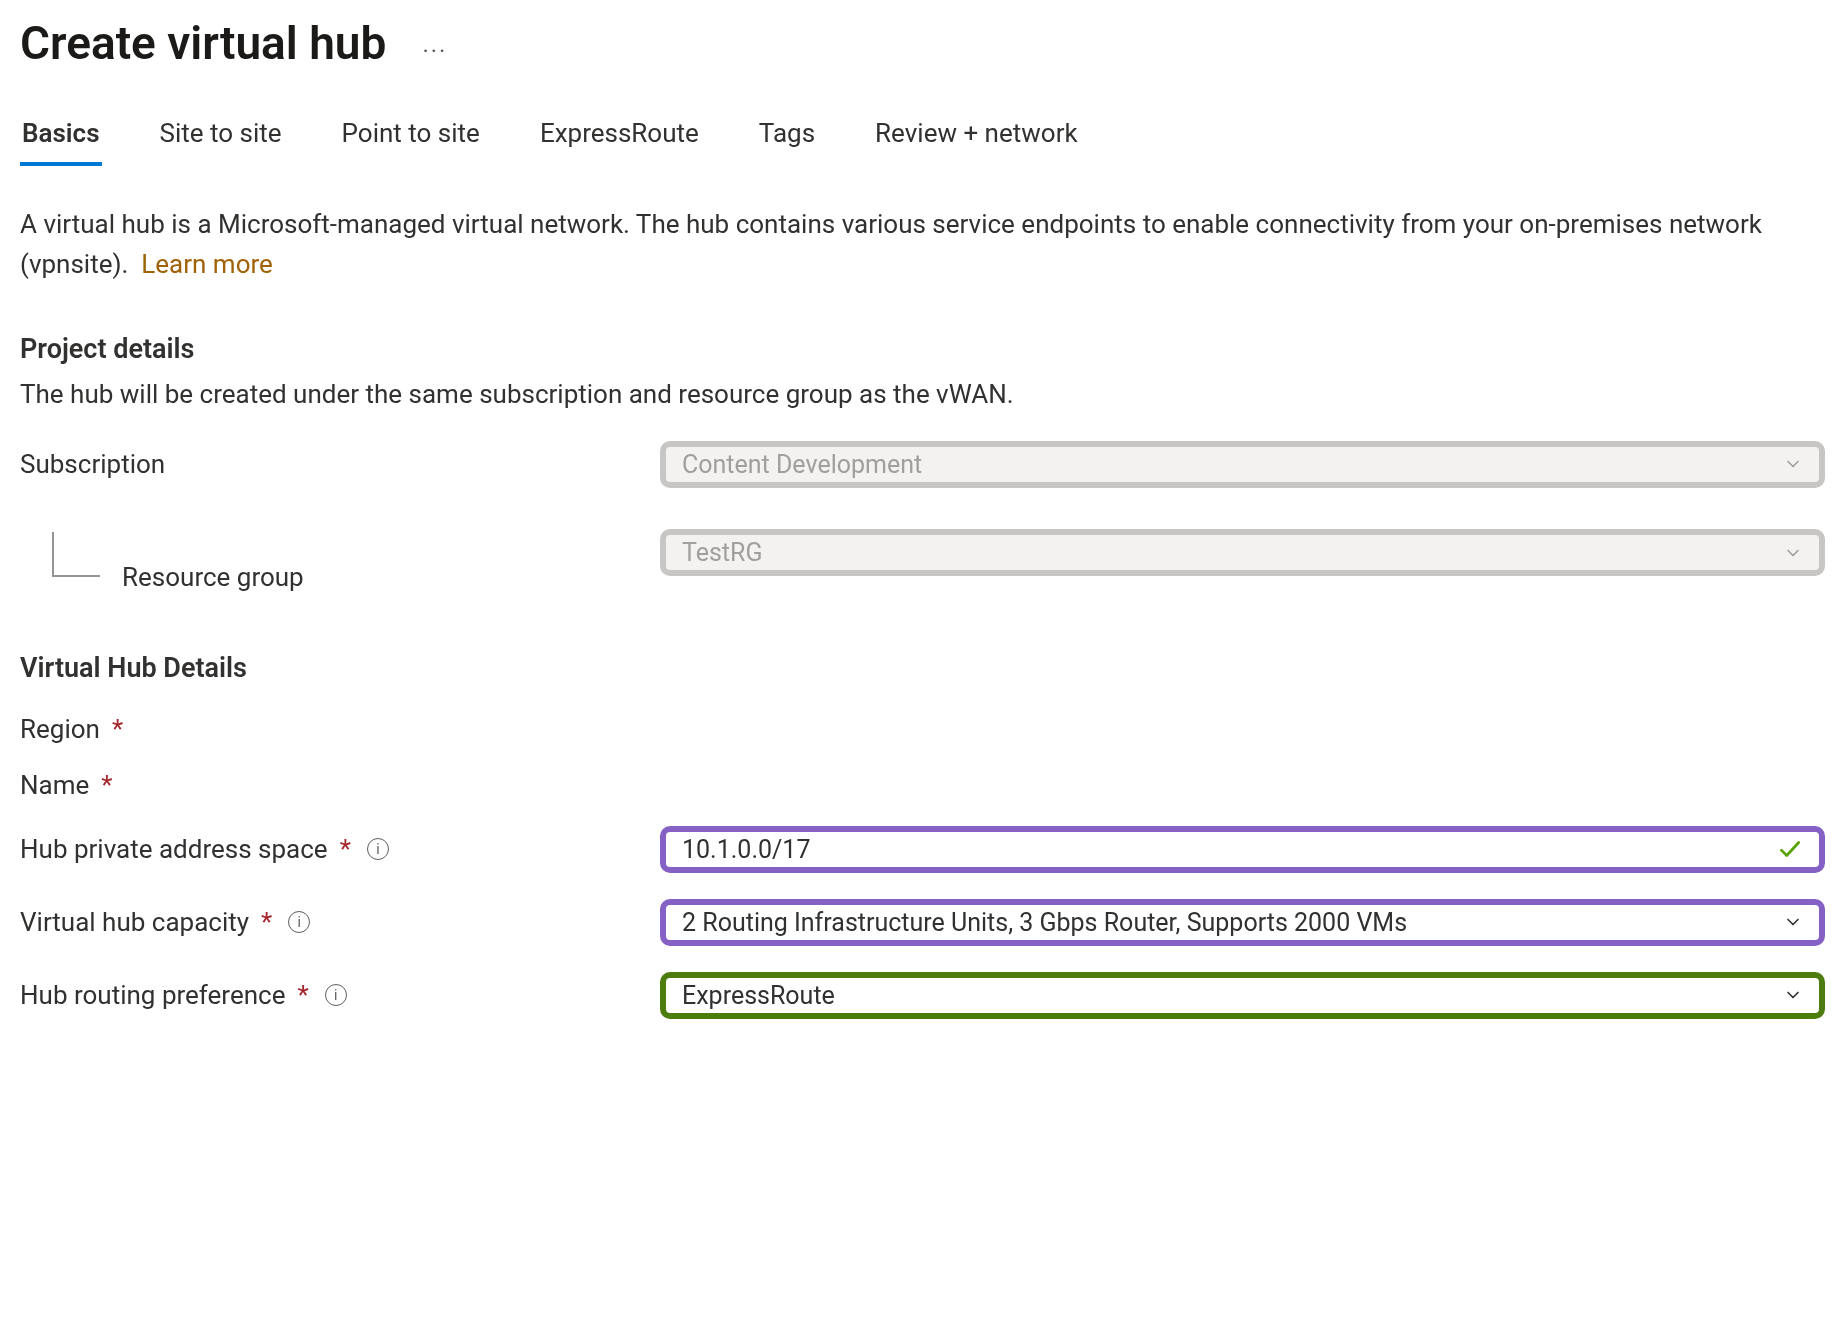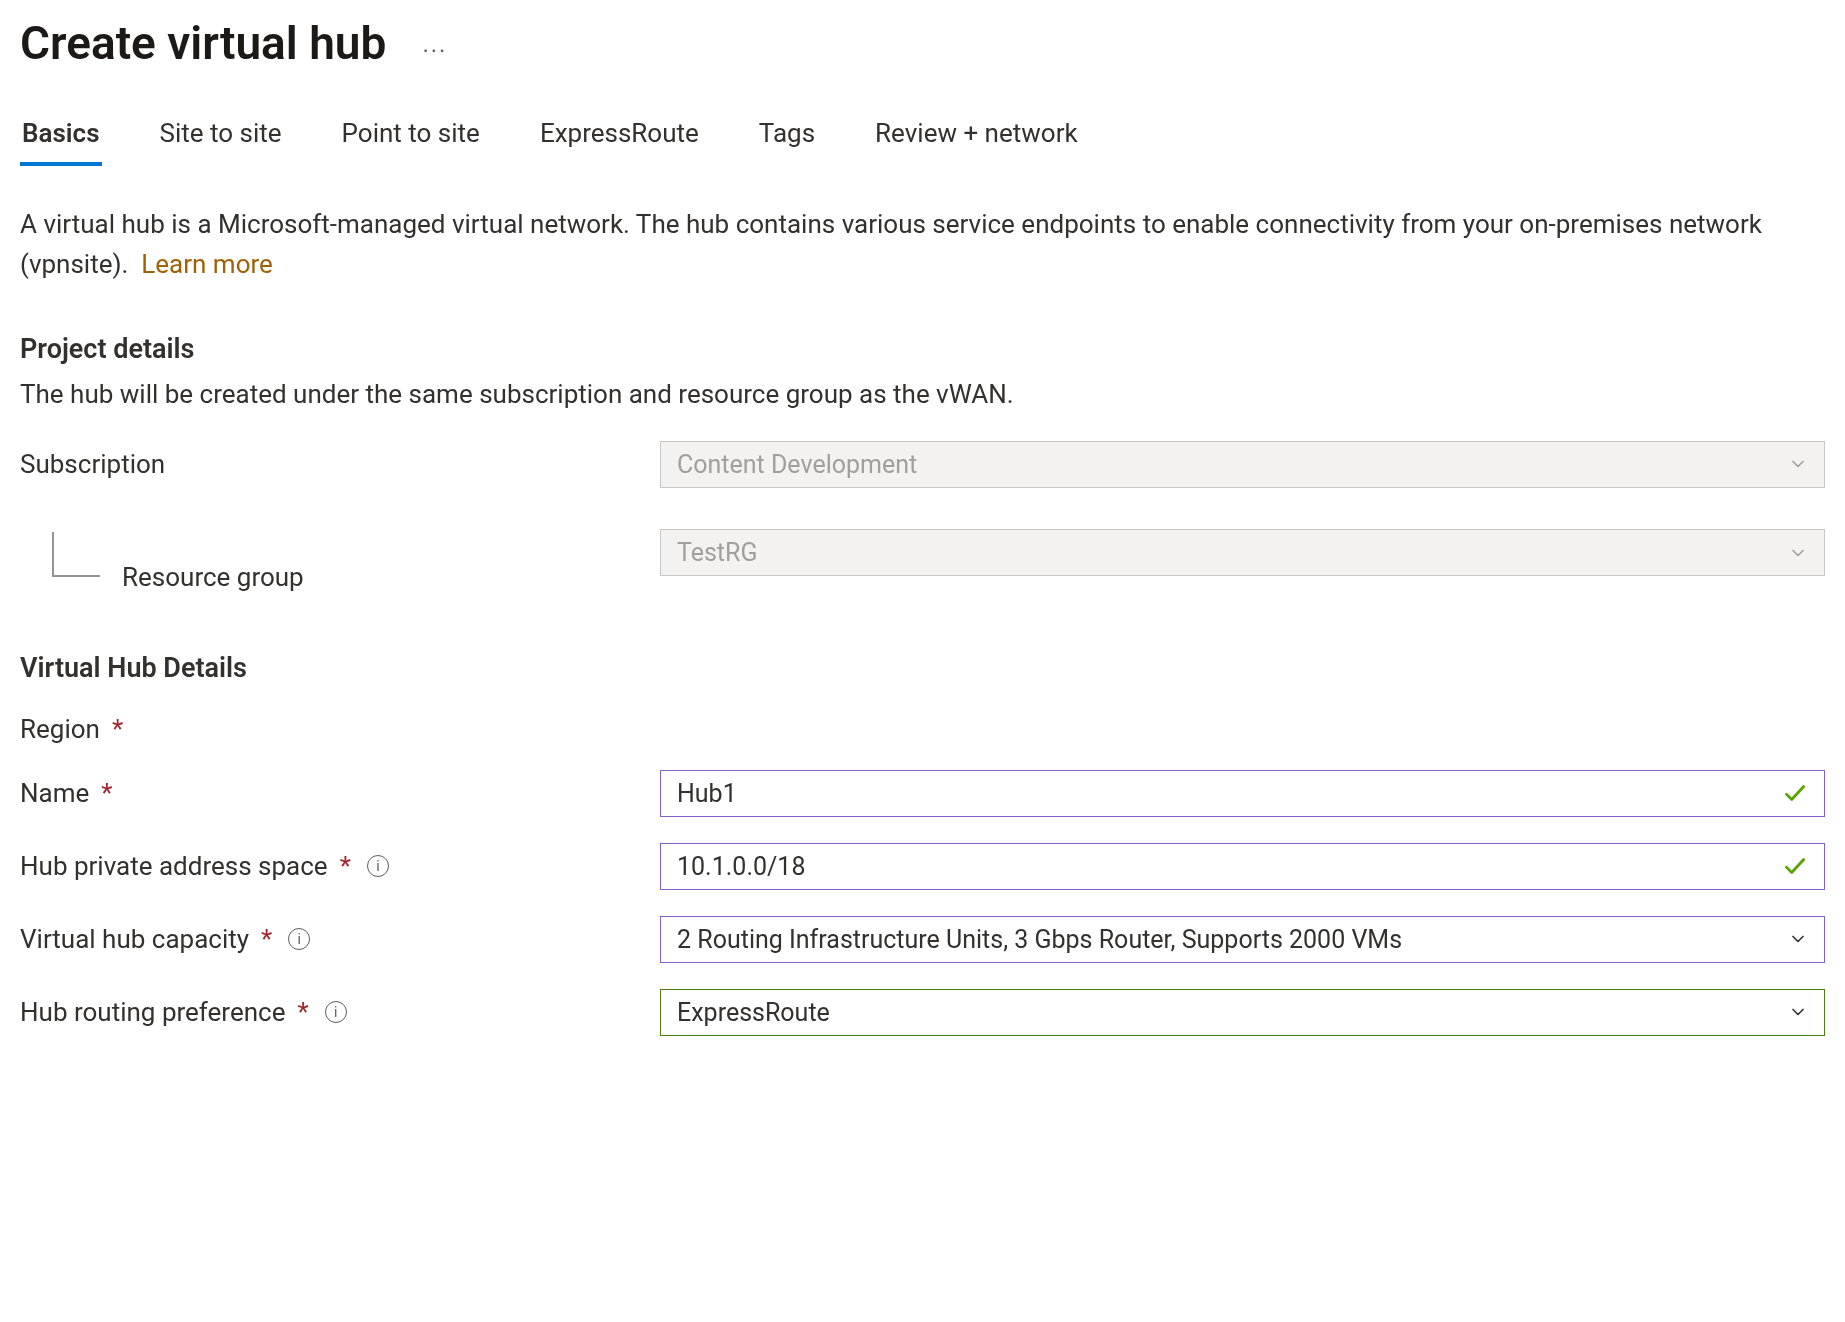--- a/index.html
+++ b/index.html
@@ -54,21 +54,21 @@
       display:inline-flex; align-items:center; justify-content:center;
       font-size:14px; color:#605e5c; line-height:1; margin-left:6px; cursor:pointer;
       font-style:normal;
     }
 
     .field-col { flex:1; position:relative; max-width:1180px; }
 
     
     .control {
       width:100%; height:47px;
-      border:1px solid #4d7c0f; border-radius:0;
+      border:6px solid #4d7c0f; border-radius:10px;
       background:#fff; font-size:25px; color:#323130;
       padding:0 54px 0 16px; display:flex; align-items:center;
       cursor:pointer; position:relative;
     }
     .control.disabled {
       background:#f3f2f1; color:#a19f9d; border-color:#c8c6c4; cursor:not-allowed;
     }
     .control.purple { border-color:#8661c5; }
     .control .valtext{
       flex:1; white-space:nowrap; overflow:hidden; text-overflow:ellipsis;
@@ -152,52 +152,42 @@
       <span>Region</span>
       <span class="required-star">*</span>
     </div>
   </div>
 
   <div class="form-row">
     <div class="label-col">
       <span>Name</span>
       <span class="required-star">*</span>
     </div>
+  </div>
+
+  <div class="form-row">
+    <div class="label-col">
+      <span>Hub private address space</span>
+      <span class="required-star">*</span>
+      <i class="info-icon">i</i>
+    </div>
     <div class="field-col">
       <div class="control purple">
-        <span class="valtext">Hub1</span>
+        <span class="valtext">10.1.0.0/17</span>
         <span class="check">
           <svg viewBox="0 0 24 24" fill="none" stroke-width="2.5" stroke-linecap="round" stroke-linejoin="round">
               <polyline points="4 13 9 18 20 6"></polyline>
             </svg>
         </span>
       </div>
     </div>
   </div>
 
   <div class="form-row">
     <div class="label-col">
-      <span>Hub private address space</span>
-      <span class="required-star">*</span>
-      <i class="info-icon">i</i>
-    </div>
-    <div class="field-col">
-      <div class="control purple">
-        <span class="valtext">10.1.0.0/18</span>
-        <span class="check">
-          <svg viewBox="0 0 24 24" fill="none" stroke-width="2.5" stroke-linecap="round" stroke-linejoin="round">
-              <polyline points="4 13 9 18 20 6"></polyline>
-            </svg>
-        </span>
-      </div>
-    </div>
-  </div>
-
-  <div class="form-row">
-    <div class="label-col">
       <span>Virtual hub capacity</span>
       <span class="required-star">*</span>
       <i class="info-icon">i</i>
     </div>
     <div class="field-col">
       <div class="control purple">
         <span class="valtext">2 Routing Infrastructure Units, 3 Gbps Router, Supports 2000 VMs</span>
         <span class="chevron">
           <svg viewBox="0 0 24 24" fill="none" stroke-width="2" stroke-linecap="round" stroke-linejoin="round">
               <polyline points="6 9 12 15 18 9"></polyline>

